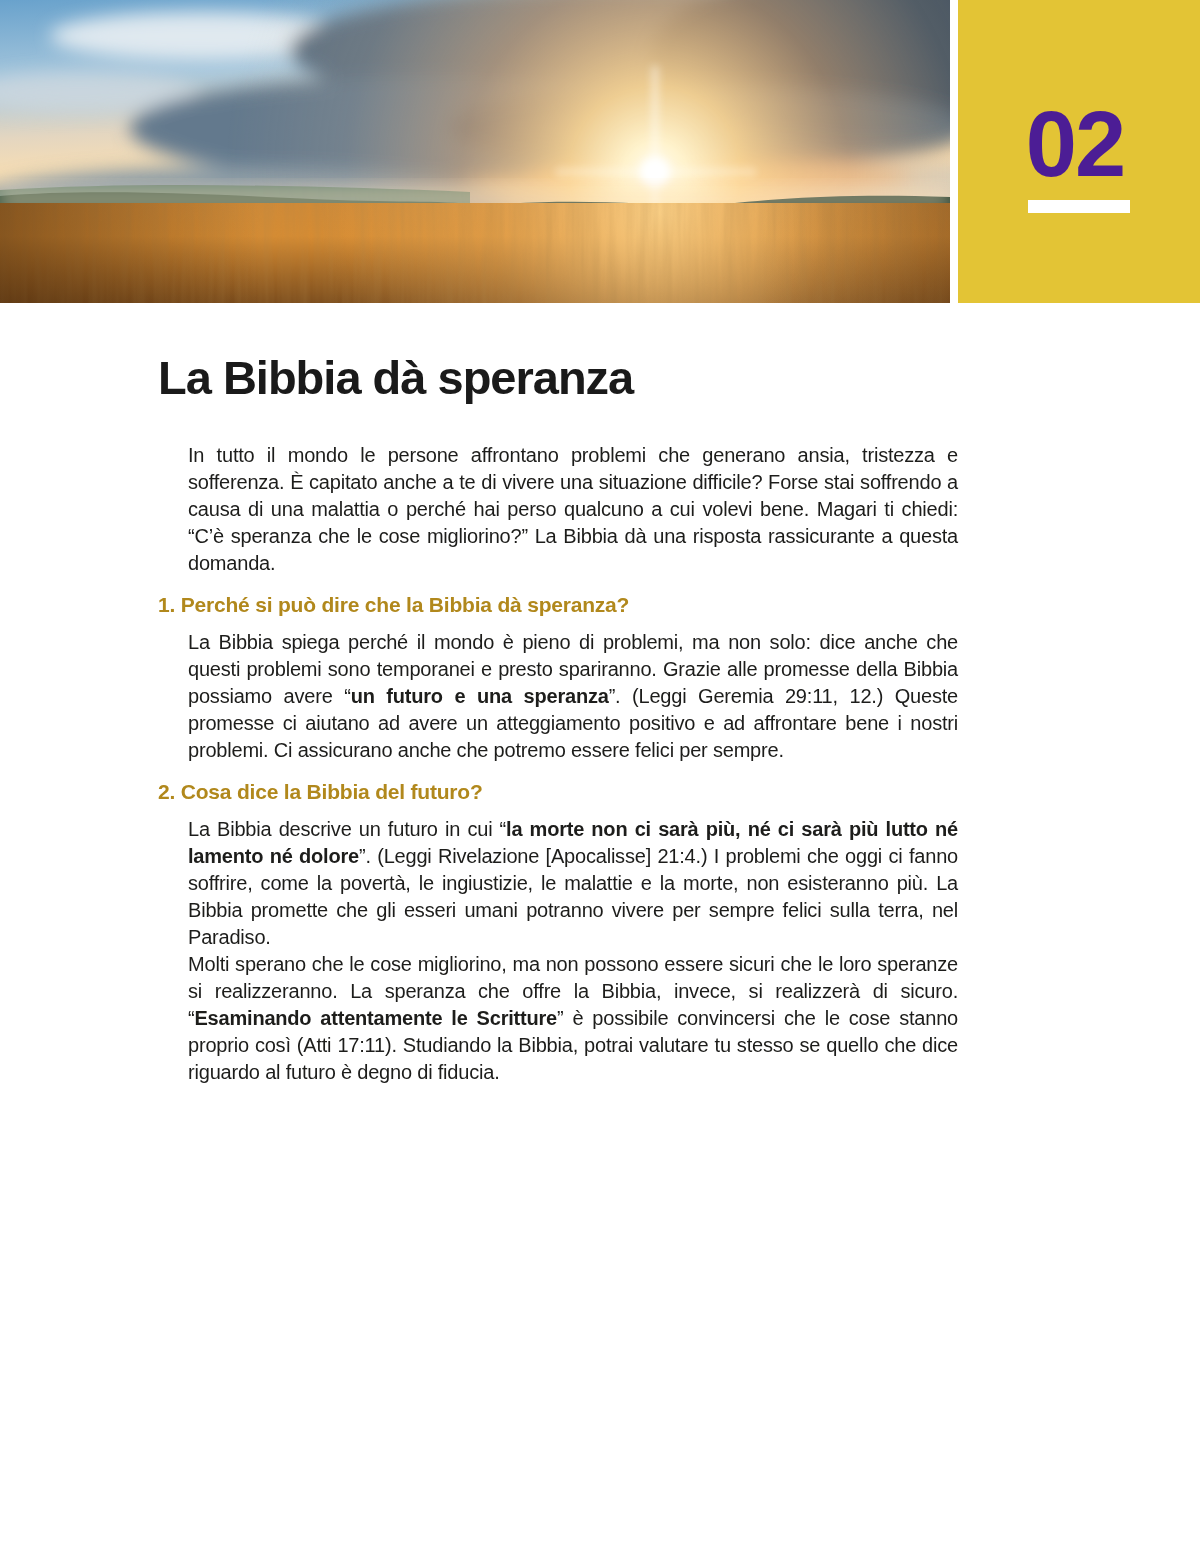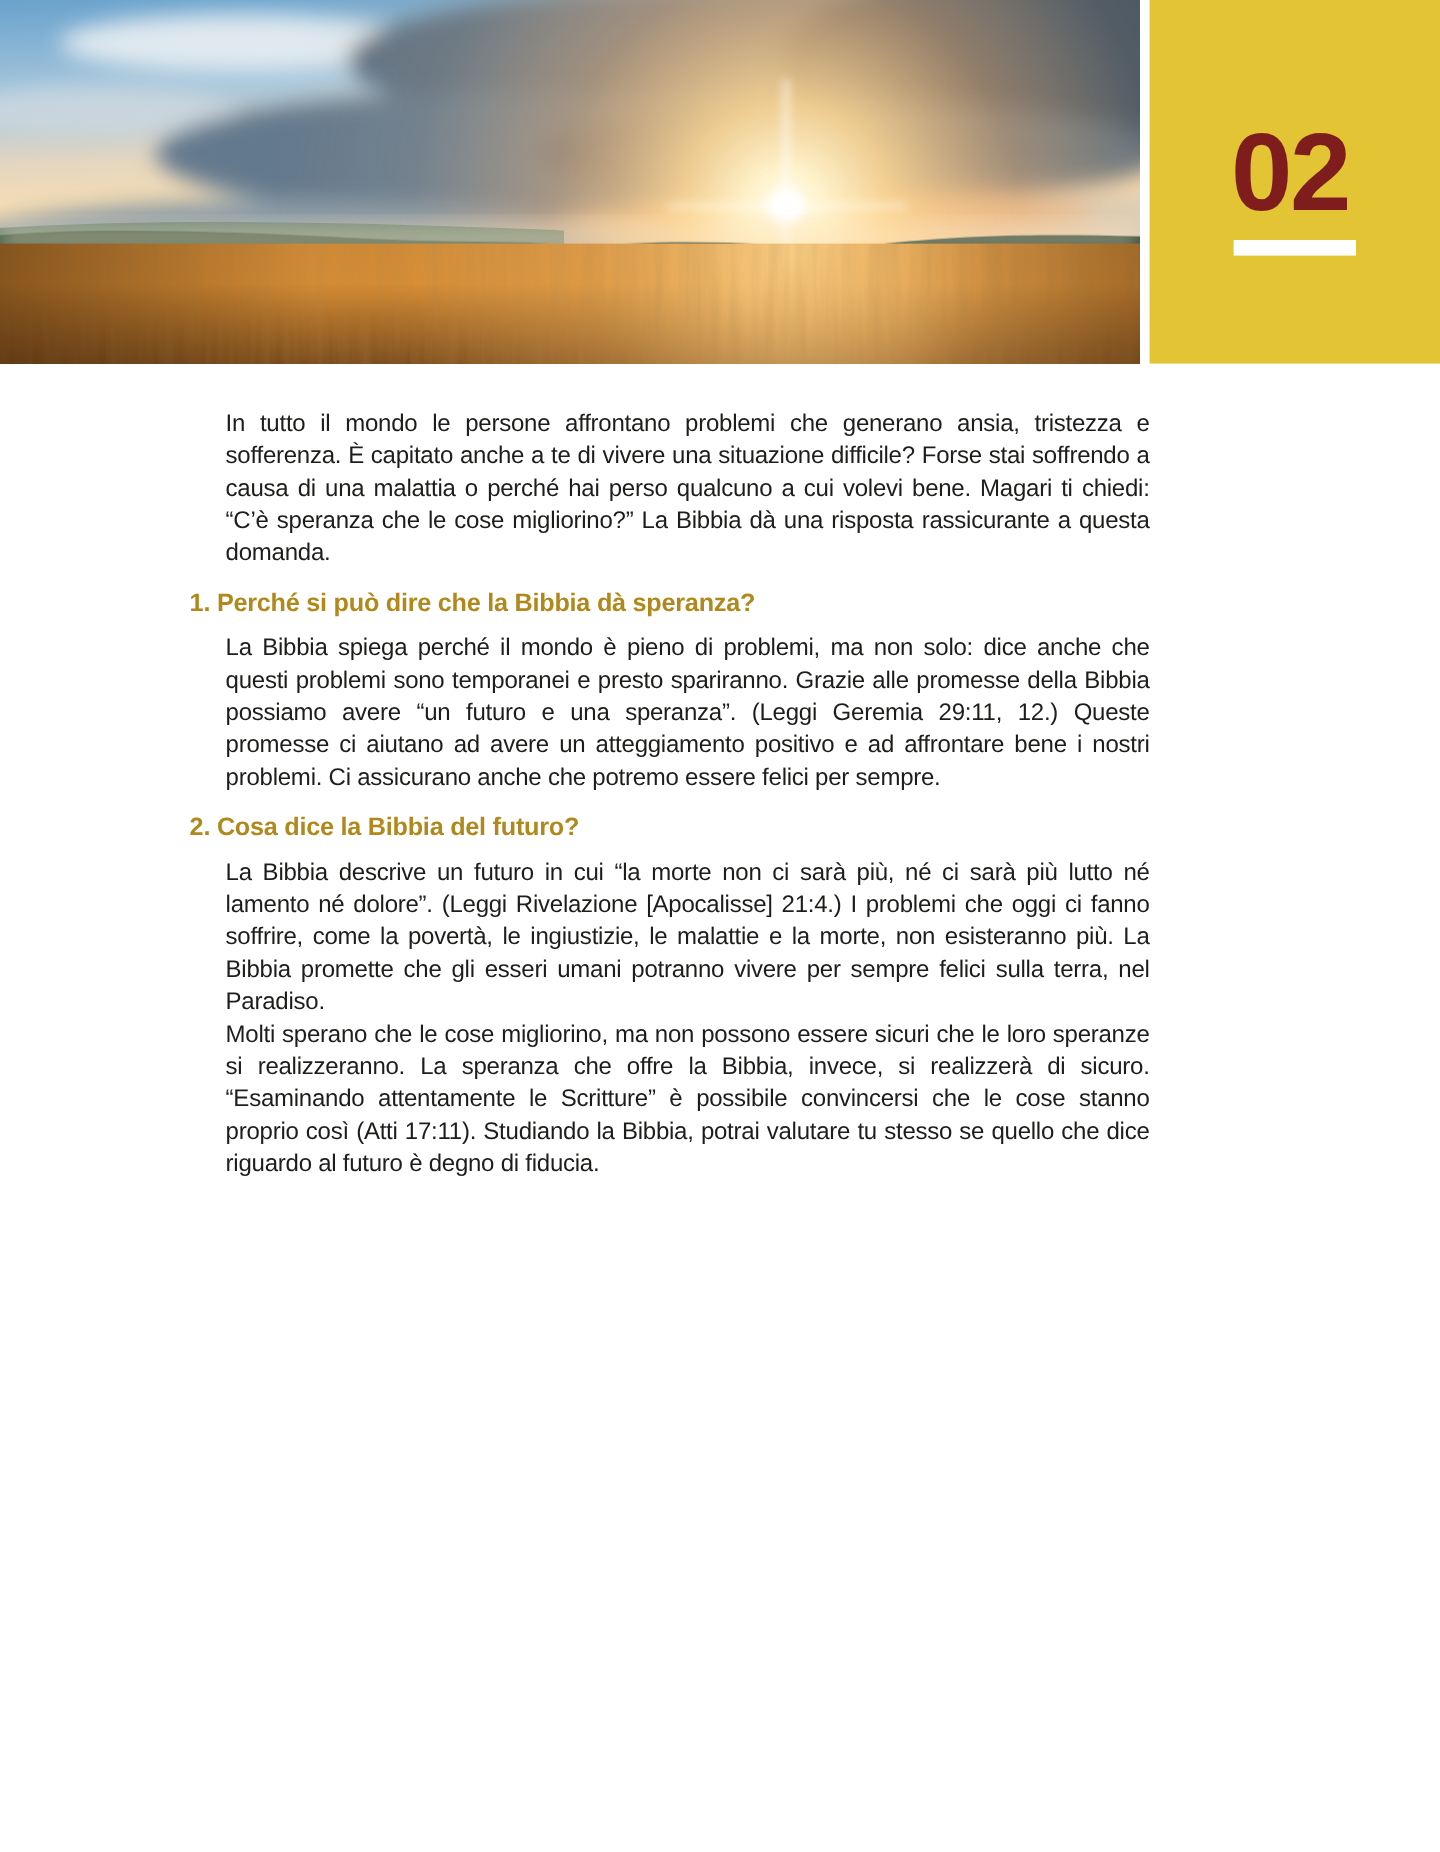--- a/index.html
+++ b/index.html
@@ -17,21 +17,21 @@
   }
   
   .hero{position:relative;width:1200px;height:303px;}
   .hero-photo{position:absolute;left:0;top:0;width:950px;height:303px;overflow:hidden;background:#7fa9c9;}
   .chapter-badge{
     position:absolute;left:958px;top:0;width:242px;height:303px;
     background:var(--badge-yellow);
   }
   .chapter-number{
     position:absolute;left:0;top:98px;width:234px;text-align:center;
-    font-size:92px;line-height:92px;font-weight:bold;color:#7f1d1d;letter-spacing:-2px;
+    font-size:92px;line-height:92px;font-weight:bold;color:#4c1d95;letter-spacing:-2px;
   }
   .chapter-underline{
     position:absolute;left:70px;top:200px;width:102px;height:13px;background:#ffffff;
   }
   
   main{margin:0 0 0 158px;width:800px;}
   h1{
     margin:48px 0 0 0;font-size:47px;line-height:54px;font-weight:bold;
     color:var(--title-color);letter-spacing:-1px;
   }
@@ -42,21 +42,21 @@
     font-size:20px;line-height:27px;color:var(--body-color);
     text-align:justify;letter-spacing:-0.2px;
     hyphens:auto;-webkit-hyphens:auto;
   }
   .body-par{margin:0 0 0 30px;width:770px;}
   h2.q-heading{
     margin:13px 0 9px 0;font-size:21px;line-height:30px;font-weight:bold;
     color:var(--accent-gold);letter-spacing:-0.2px;
   }
   #sections{margin-top:12px;}
-  .b{font-weight:normal;}
+  .b{font-weight:bold;}
 </style>
 </head>
 <body>
 
 <header class="hero">
   <div class="hero-photo">
     <svg width="950" height="303" viewBox="0 0 950 303" preserveAspectRatio="none">
       <defs>
         <linearGradient id="sky" x1="0" y1="0" x2="0.2" y2="1">
           <stop offset="0" stop-color="#69a2cc"></stop>
@@ -143,20 +143,21 @@
     </svg>
   </div>
 
   <div class="chapter-badge">
     <div class="chapter-number">02</div>
     <div class="chapter-underline"></div>
   </div>
 </header>
 
 <main>
+  <h1>La Bibbia dà speranza</h1>
   <p class="intro">In tutto il mondo le persone affrontano problemi che generano ansia, tristezza e sofferenza. È capitato anche a te di vivere una situazione difficile? Forse stai soffrendo a causa di una malattia o perché hai perso qualcuno a cui volevi bene. Magari ti chiedi: “C’è speranza che le cose migliorino?” La Bibbia dà una risposta rassicurante a questa domanda.</p>
   <div id="sections">
       <h2 class="q-heading">1. Perché si può dire che la Bibbia dà speranza?</h2>
       <p class="body-par"><span>La Bibbia spiega perché il mondo è pieno di problemi, ma non solo: dice anche che questi problemi sono temporanei e presto spariranno. Grazie alle promesse della Bibbia possiamo avere “</span><span class="b">un futuro e una speranza</span><span>”. (Leggi Geremia 29:11, 12.) Queste promesse ci aiutano ad avere un atteggiamento positivo e ad affrontare bene i nostri problemi. Ci assicurano anche che potremo essere felici per sempre.</span></p>
       <h2 class="q-heading">2. Cosa dice la Bibbia del futuro?</h2>
       <p class="body-par"><span>La Bibbia descrive un futuro in cui “</span><span class="b">la morte non ci sarà più, né ci sarà più lutto né lamento né dolore</span><span>”. (Leggi Rivelazione [Apocalisse] 21:4.) I problemi che oggi ci fanno soffrire, come la povertà, le ingiustizie, le malattie e la morte, non esisteranno più. La Bibbia promette che gli esseri umani potranno vivere per sempre felici sulla terra, nel Paradiso.</span></p>
       <p class="body-par"><span>Molti sperano che le cose migliorino, ma non possono essere sicuri che le loro speranze si realizzeranno. La speranza che offre la Bibbia, invece, si realizzerà di sicuro. “</span><span class="b">Esaminando attentamente le Scritture</span><span>” è possibile convincersi che le cose stanno proprio così (Atti 17:11). Studiando la Bibbia, potrai valutare tu stesso se quello che dice riguardo al futuro è degno di fiducia.</span></p>
     </div>
 </main>
 

